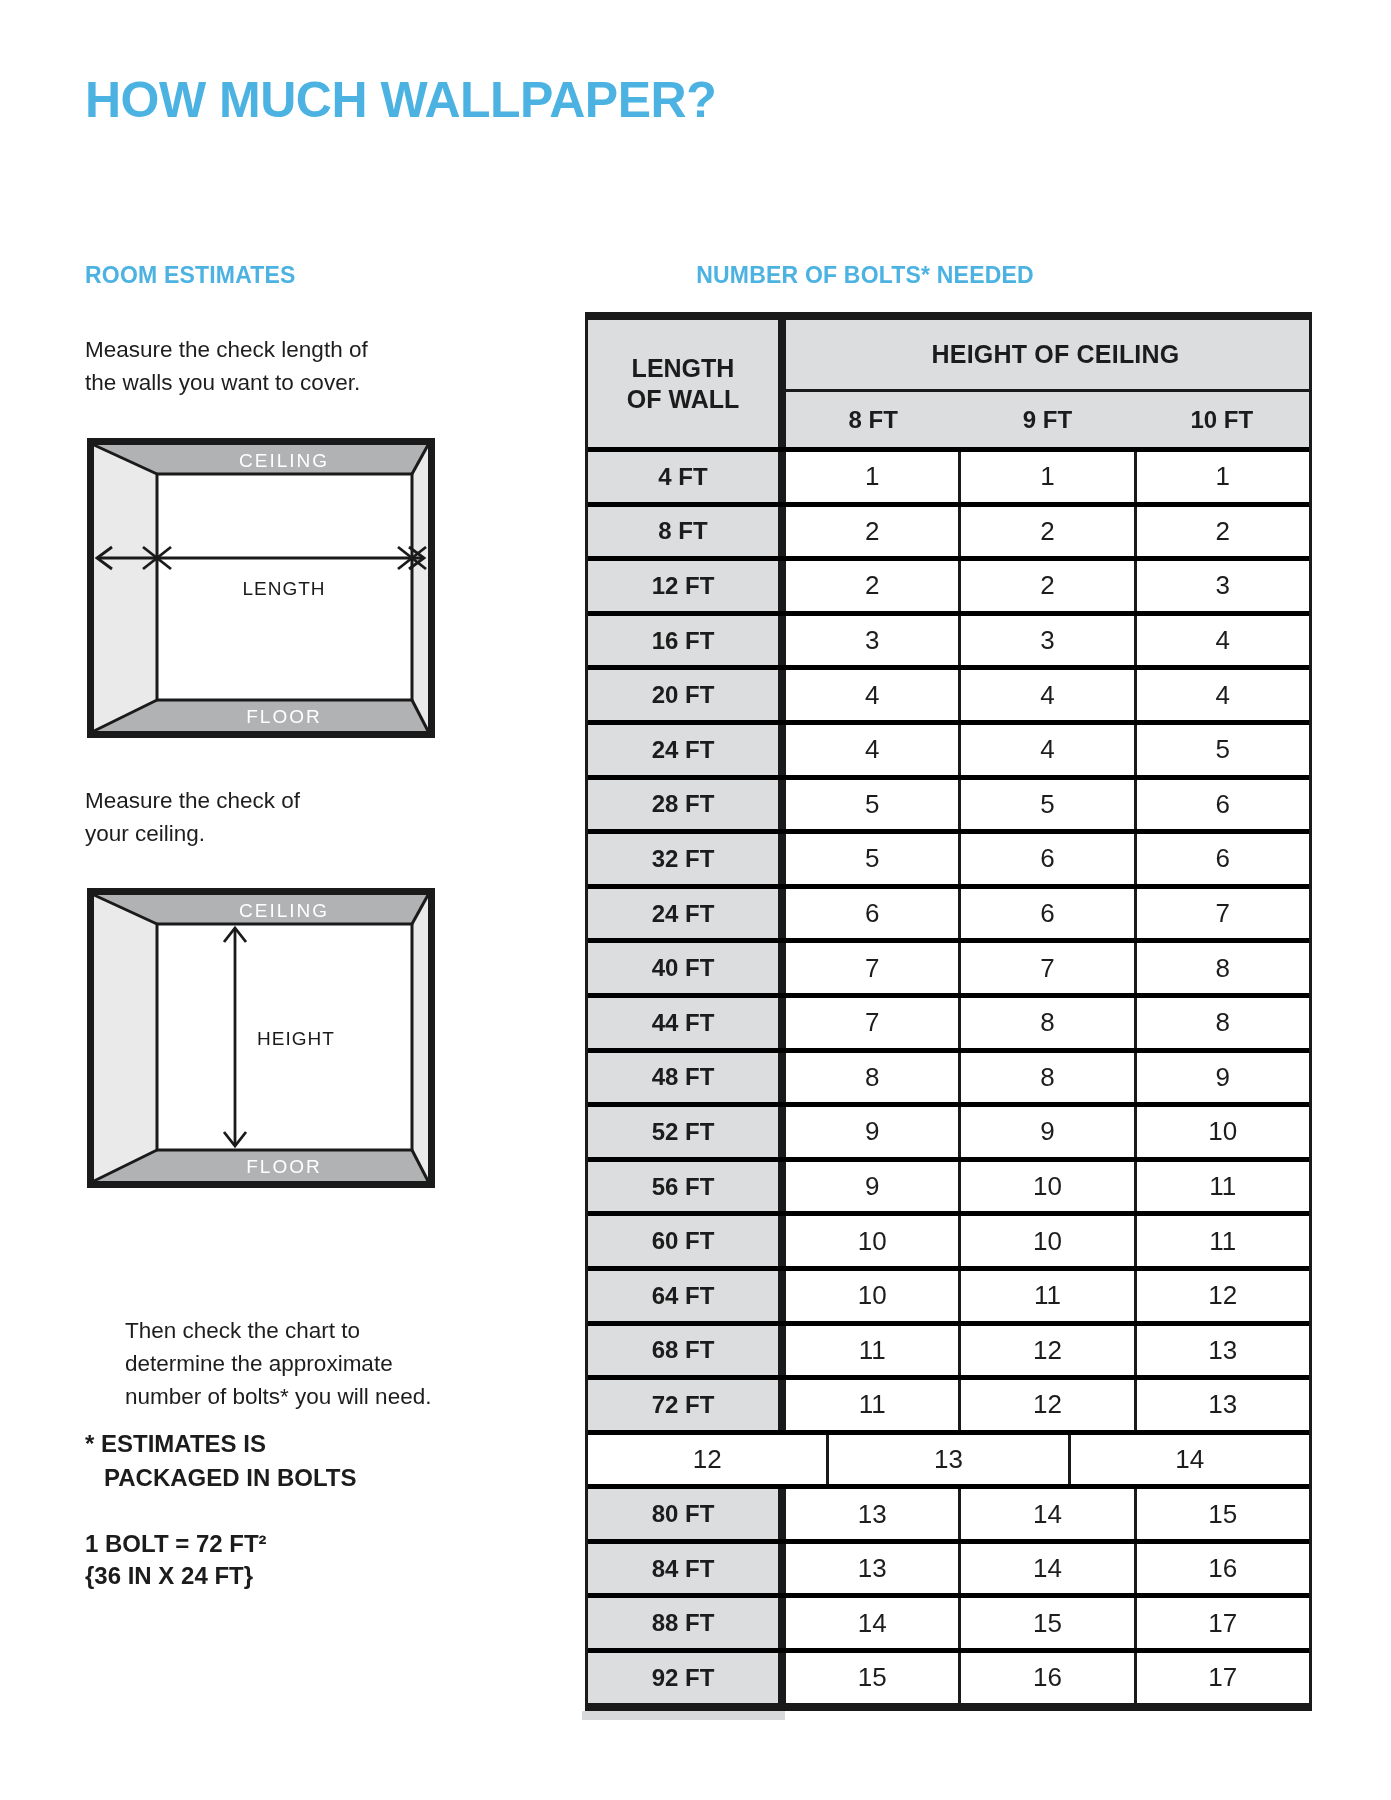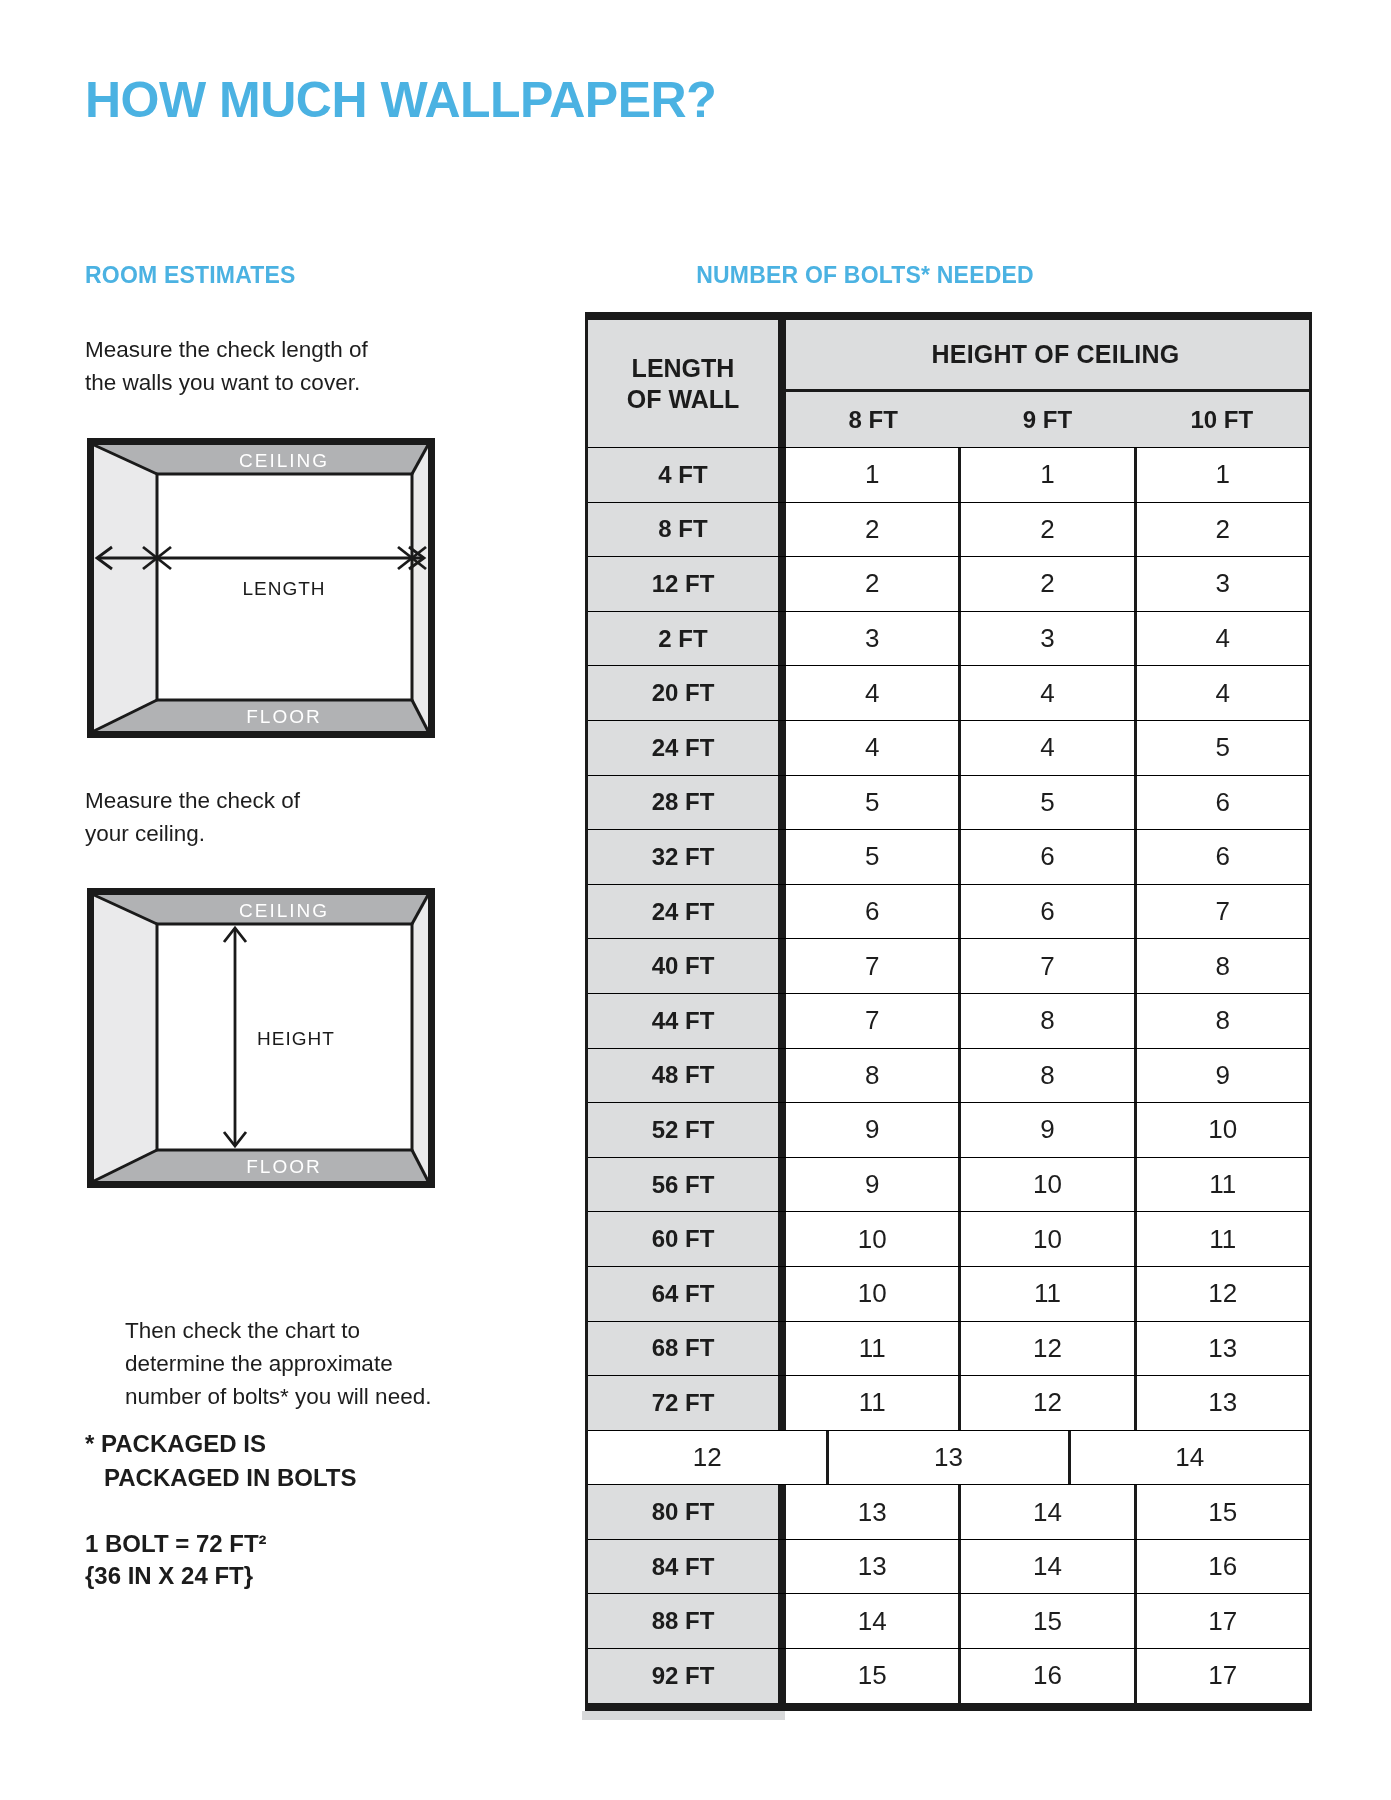--- a/index.html
+++ b/index.html
@@ -40,21 +40,21 @@
   }
   .th-right { flex:1; display:flex; flex-direction:column; background:var(--cellgray); }
   .th-hoc {
     flex:1; border-bottom:3px solid #1a1a1a;
     display:flex; align-items:center; justify-content:center;
     font-weight:bold; font-size:25px; letter-spacing:0.2px;padding-left:16px;
   }
   .th-fts { height:55px; display:flex; }
   .th-ft { flex:1; display:flex; align-items:center; justify-content:center; font-weight:bold; font-size:24px; }
 
-  .trow { display:flex; height:54.6px; box-sizing:border-box; border-top:1px solid #000000; }
+  .trow { display:flex; height:54.6px; box-sizing:border-box; border-top:5px solid #000000; }
   .tlabel {
     width:190px; flex:0 0 190px; border-right:8px solid #1a1a1a; background:var(--cellgray);
     display:flex; align-items:center; justify-content:center; font-weight:bold; font-size:24px;
   }
   .tcell { flex:1; display:flex; align-items:center; justify-content:center; font-size:26px; color:#1d1d1d; }
   .tcell + .tcell { border-left:3px solid #1a1a1a; }
 
   .table-shadow { left:582px; top:1711px; width:203px; height:9px; background:#d8d9da; }
 </style>
 </head>
@@ -131,21 +131,21 @@
       <text x="170" y="157" text-anchor="start" fill="#1a1a1a" font-size="19" letter-spacing="1">HEIGHT</text>
     </svg>
   </div>
 
   <div class="abs para" style="top:1314px;margin-left:40px;">
     <div>Then check the chart to</div>
     <div>determine the approximate</div>
     <div>number of bolts* you will need.</div>
   </div>
 
-  <div class="abs footnote-line" style="top:1430px;">* PACKAGED IS</div>
+  <div class="abs footnote-line" style="top:1430px;">* ESTIMATES IS</div>
   <div class="abs footnote-line" style="top:1464px; left:104px;">PACKAGED IN BOLTS</div>
 
   <div class="abs footnote-line" style="top:1530px;">1 BOLT = 72 FT²</div>
   <div class="abs footnote-line" style="top:1562px;">{36 IN X 24 FT}</div>
 
   <div class="abs sec-head" id="bolts-heading">NUMBER OF BOLTS* NEEDED</div>
 
   <div class="abs bolt-table">
     <div class="thead">
       <div class="th-label">
@@ -174,21 +174,21 @@
           <div class="tcell">2</div>
           <div class="tcell">2</div>
         </div>
         <div class="trow">
           <div class="tlabel">12 FT</div>
           <div class="tcell">2</div>
           <div class="tcell">2</div>
           <div class="tcell">3</div>
         </div>
         <div class="trow">
-          <div class="tlabel">2 FT</div>
+          <div class="tlabel">16 FT</div>
           <div class="tcell">3</div>
           <div class="tcell">3</div>
           <div class="tcell">4</div>
         </div>
         <div class="trow">
           <div class="tlabel">20 FT</div>
           <div class="tcell">4</div>
           <div class="tcell">4</div>
           <div class="tcell">4</div>
         </div>

